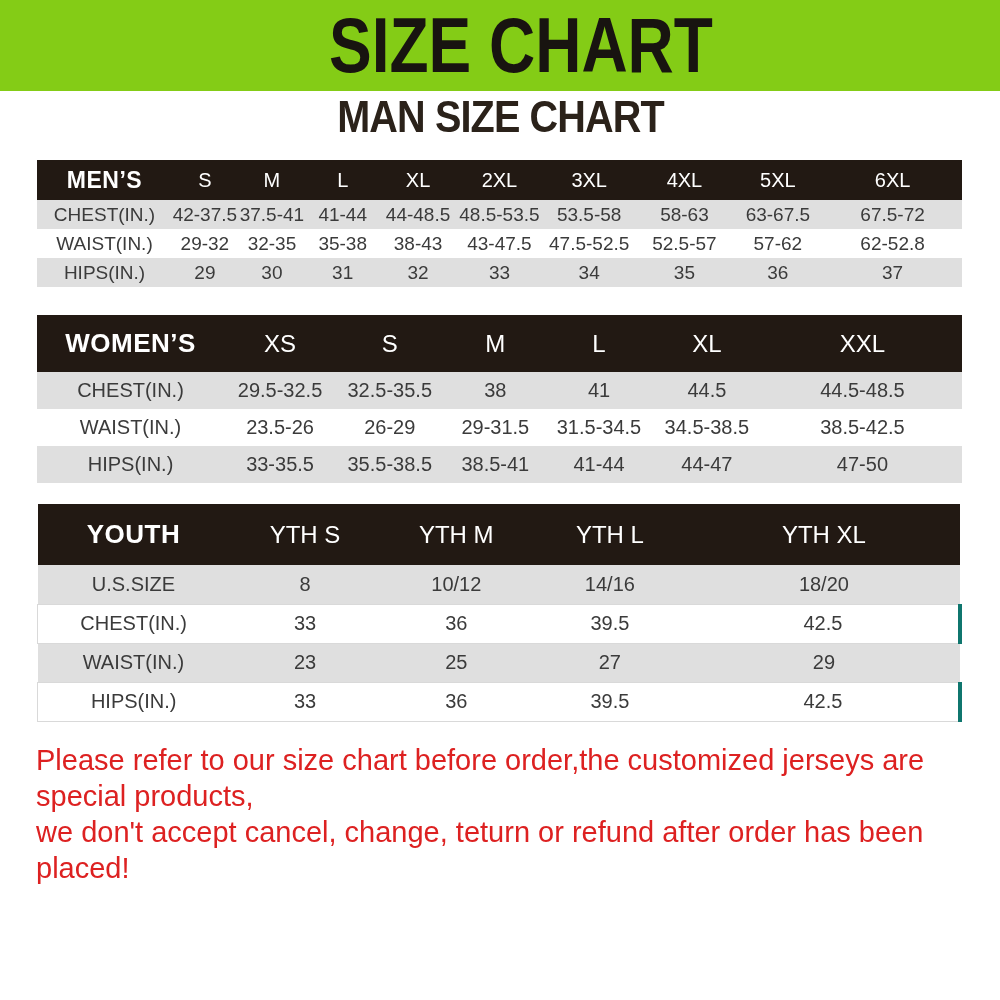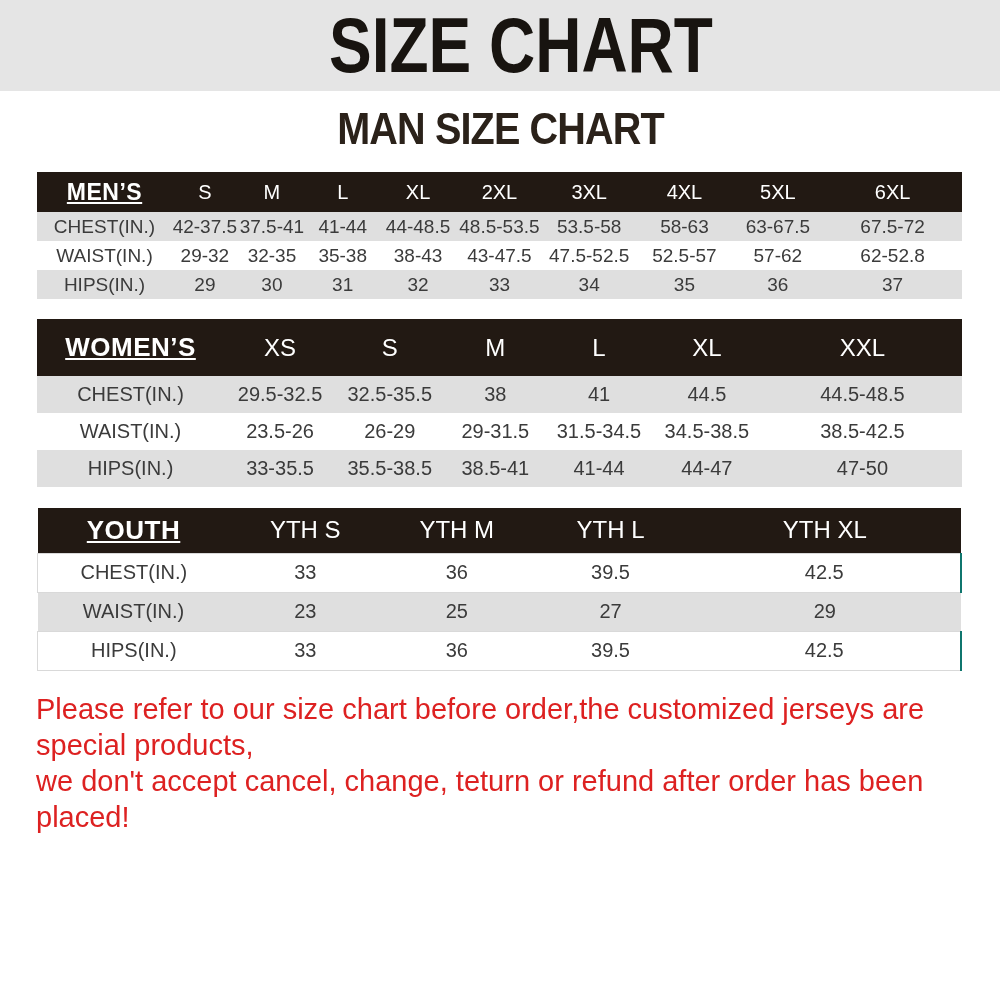--- a/index.html
+++ b/index.html
@@ -7,21 +7,21 @@
   body {
     width: 1000px; height: 1000px;
     font-family: "Liberation Sans", sans-serif;
     overflow: hidden;
   }
   .page { width: 1000px; height: 1000px; background: #fff; }
 
   
   .banner {
     width: 1000px; height: 91px;
-    background: #e5e5e5;
+    background: #84cc16;
     display: flex; justify-content: center; padding-left: 42px;
   }
   .banner .title {
     color: #181410;
     font-weight: bold;
     font-size: 78px;
     line-height: 91px;
     letter-spacing: 0px;
     transform: scaleX(0.82);
     white-space: nowrap;
@@ -35,66 +35,65 @@
     font-size: 45px;
     line-height: 44px;
     height: 44px;
   }
   .section-heading > span {
     display: inline-block;
     transform: scaleX(0.88);
     letter-spacing: -1px;
     white-space: nowrap;
   }
-  .h-man   { margin-top: 16px; }
+  .h-man   { margin-top: 4px; }
   .h-women { margin-top: 32px; }
   .h-youth { margin-top: 52px; }
 
   
   table {
     border-collapse: collapse;
     table-layout: fixed;
     width: 925px;
     margin-left: 37px;
   }
   td { text-align: center; vertical-align: middle; }
 
   thead td {
     background: #221913;
     color: #ffffff;
   }
   .row-label-head {
     font-weight: bold;
     letter-spacing: 0.5px;
-    text-decoration: underline;
   }
   tr.gray  td { background: #DFDFDF; }
   tr.white td { background: #FFFFFF; }
   td { color: #3b3b3b; }
 
   
   .men-table { margin-top: 21px; }
   .men-table thead td { height: 40px; font-size: 20px; }
   .men-table thead .row-label-head { font-size: 23px; }
   .men-table tbody td { height: 29px; font-size: 19px; }
 
   
-  .women-table { margin-top: 20px; }
+  .women-table { margin-top: 28px; }
   .women-table thead td { height: 57px; font-size: 24px; }
   .women-table thead .row-label-head { font-size: 26px; }
   .women-table tbody td { height: 37px; font-size: 20px; }
 
   
   .youth-table { margin-top: 21px; }
-  .youth-table thead td { height: 45px; font-size: 24px; margin-left: 48px; }
+  .youth-table thead td { height: 61px; font-size: 24px; margin-left: 48px; }
   .youth-table thead .row-label-head { font-size: 26px; }
   .youth-table tbody td { height: 39px; font-size: 20px; }
   .youth-table tr.white td { border-top: 1px solid #D9D9D9; border-bottom: 1px solid #D9D9D9; }
   .youth-table tr.white td:first-child { border-left: 1px solid #D9D9D9; }
-  .youth-table tr.white td:last-child  { border-right: 2px solid #0f766e; }
+  .youth-table tr.white td:last-child  { border-right: 4px solid #0f766e; }
 
   
   .footer-note {
     margin: 20px 0 0 36px;
     color: #DD2121;
     font-size: 29px;
     line-height: 36px;
   }
 </style>
 </head>
@@ -242,20 +241,27 @@
     <thead>
       <tr>
         <td class="row-label-head">YOUTH</td>
         <td>YTH S</td>
         <td>YTH M</td>
         <td>YTH L</td>
         <td>YTH XL</td>
       </tr>
     </thead>
     <tbody>
+      <tr class="gray">
+        <td>U.S.SIZE</td>
+        <td>8</td>
+        <td>10/12</td>
+        <td>14/16</td>
+        <td>18/20</td>
+      </tr>
       <tr class="white">
         <td>CHEST(IN.)</td>
         <td>33</td>
         <td>36</td>
         <td>39.5</td>
         <td>42.5</td>
       </tr>
       <tr class="gray">
         <td>WAIST(IN.)</td>
         <td>23</td>

